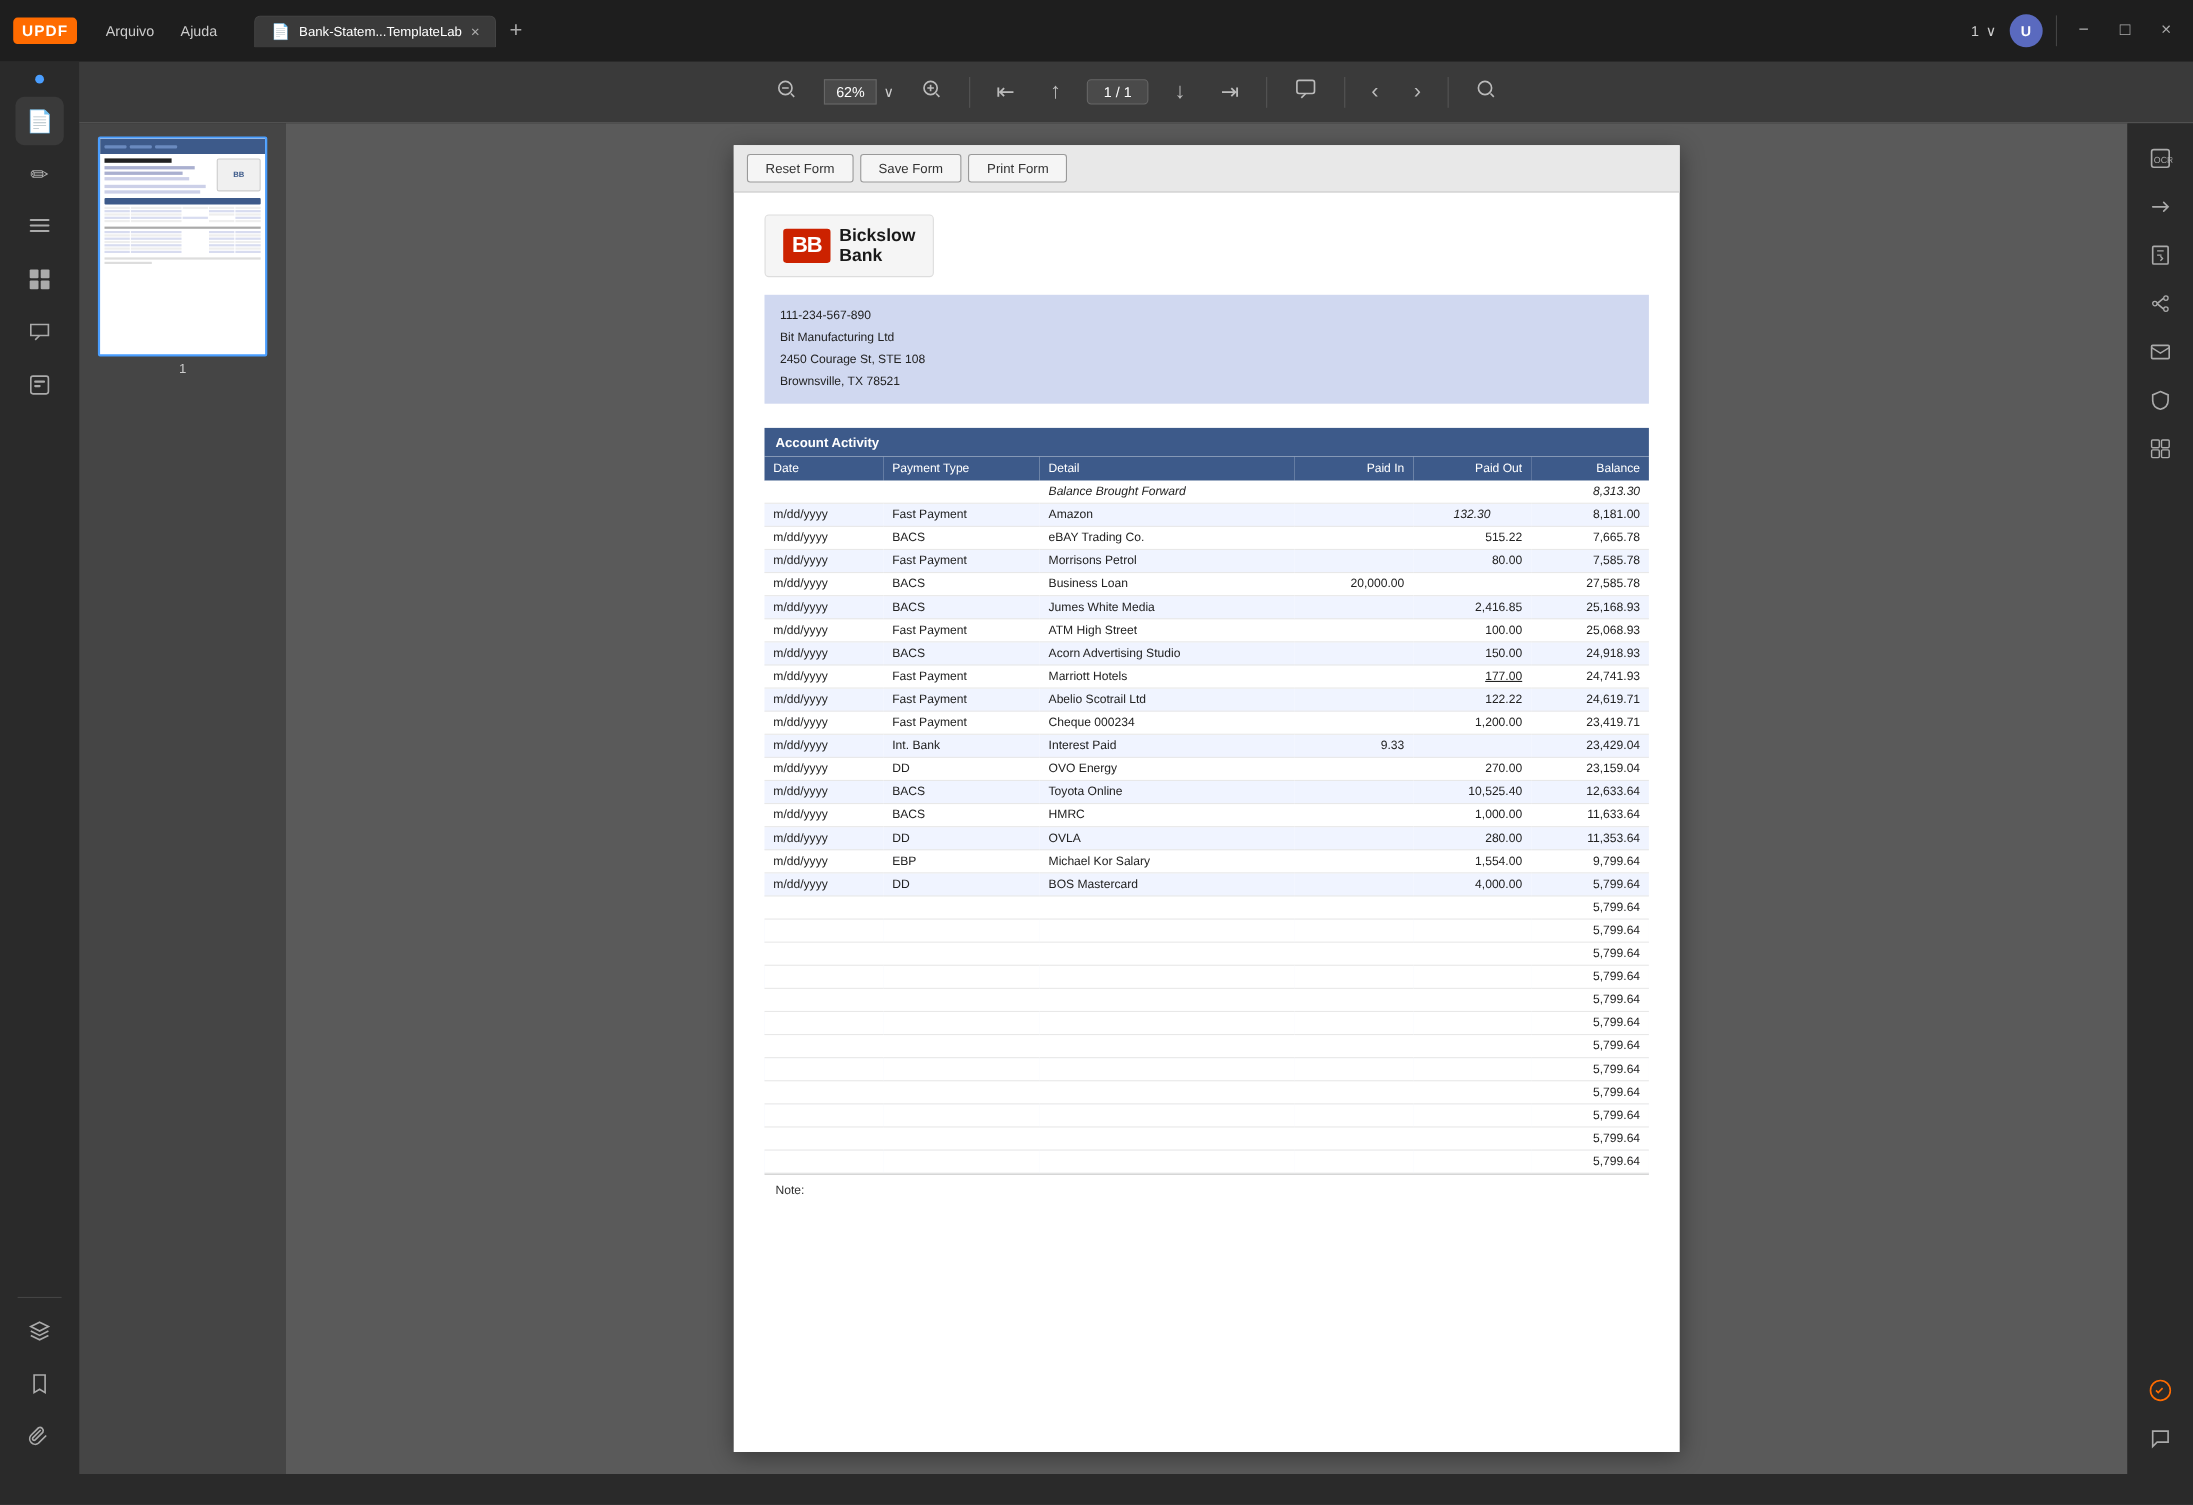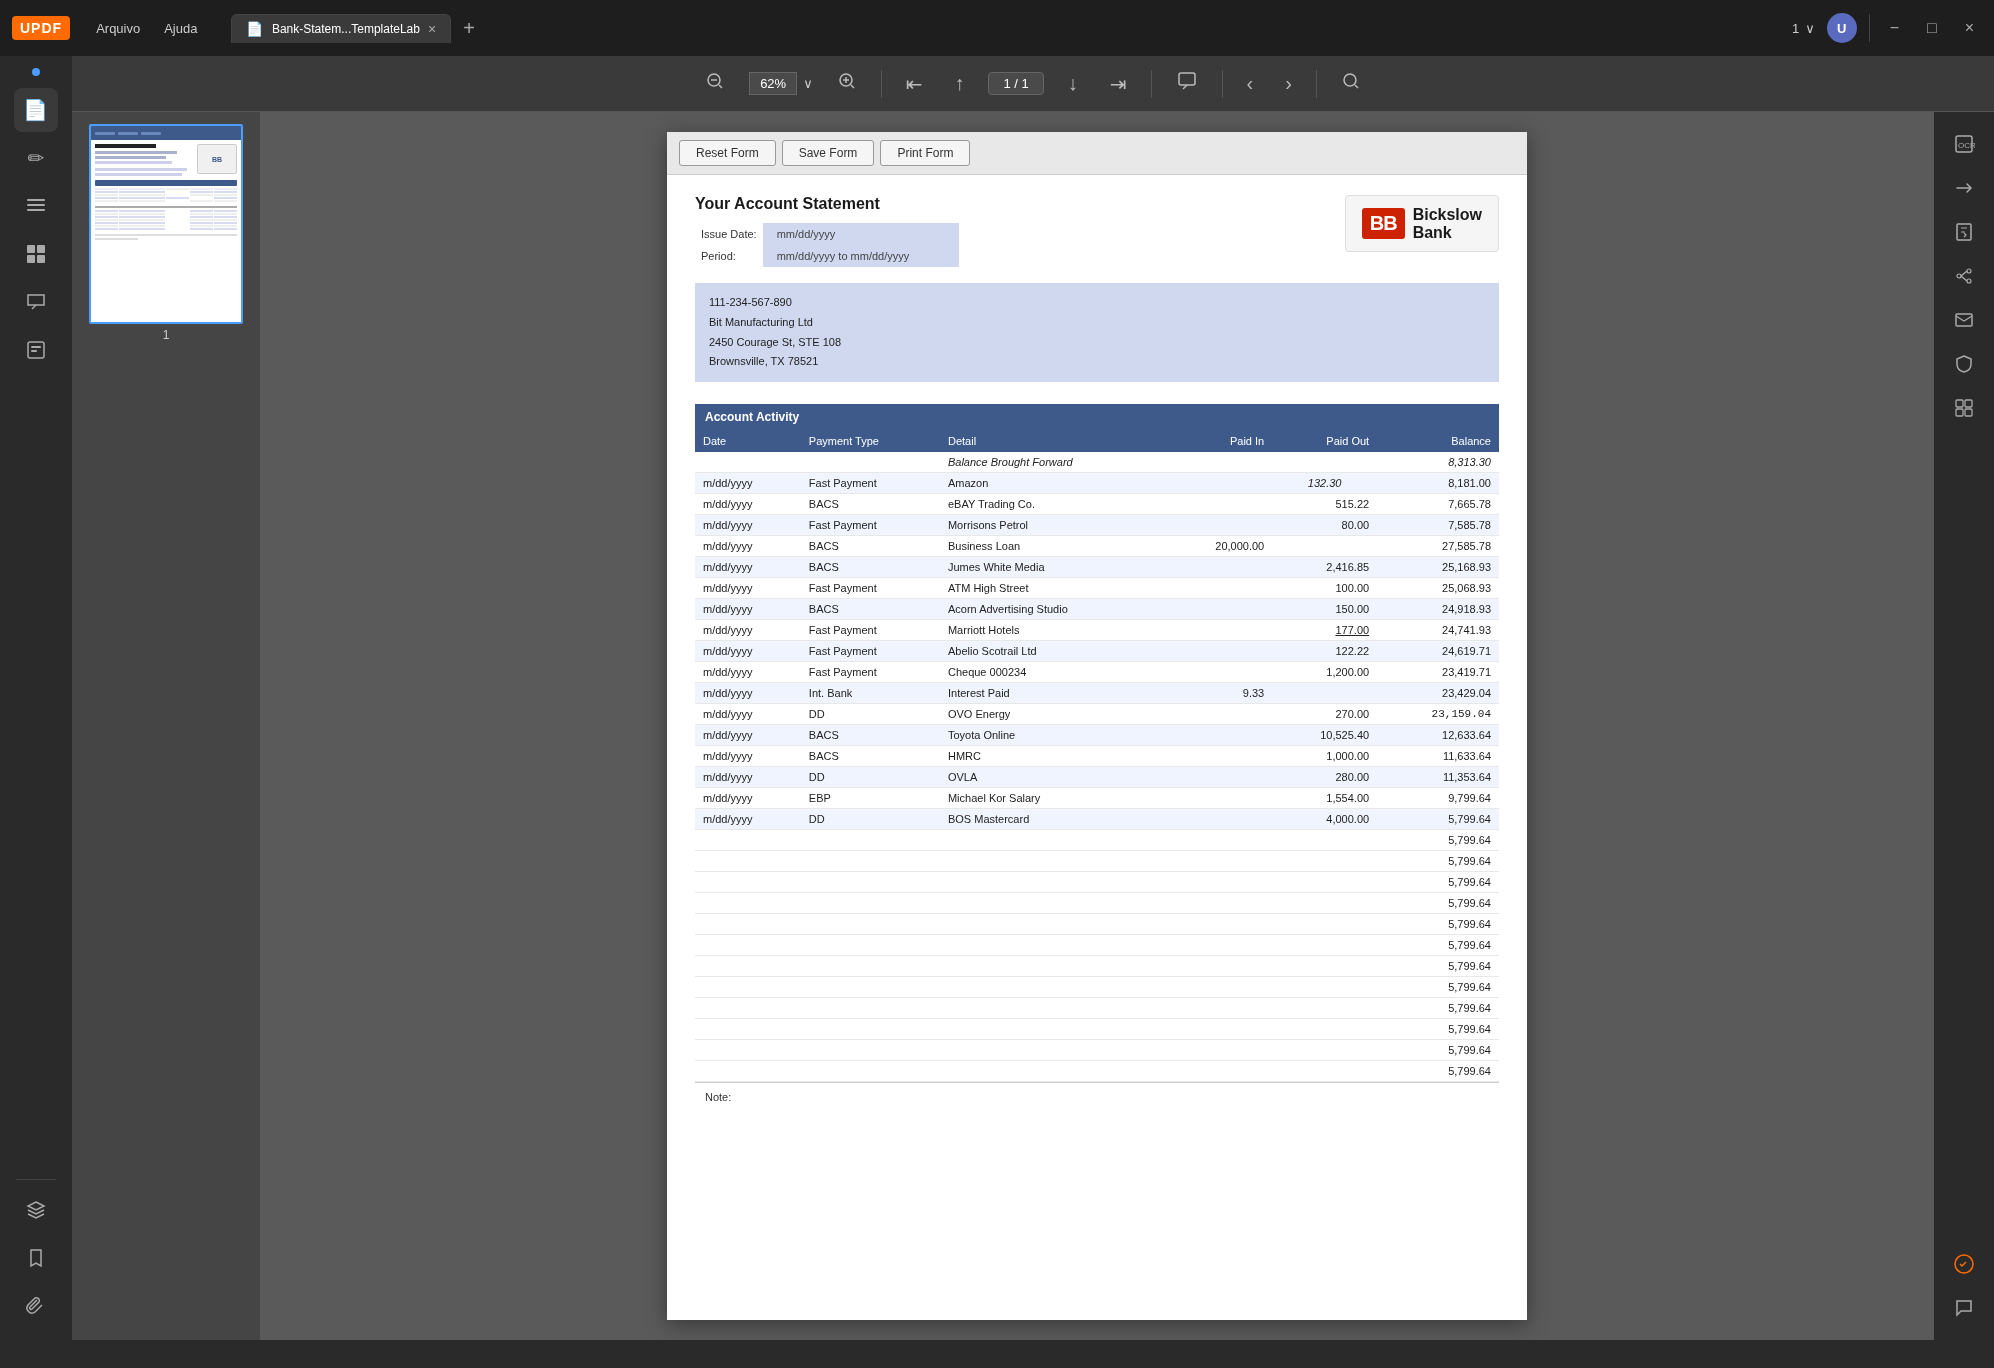--- a/index.html
+++ b/index.html
@@ -671,39 +671,20 @@
 
           <div class="form-buttons-bar">
             <button class="form-btn">Reset Form</button>
             <button class="form-btn">Save Form</button>
             <button class="form-btn">Print Form</button>
           </div>
 
           <div class="doc-content">
 
             <div class="doc-header">
-              <div>
-                <div class="doc-title">Your Account Statement</div>
-                <table class="doc-info-table">
-                  <tbody>
-                      <tr>
-                    <td class="doc-info-label">Issue Date:</td>
-                    <td class="doc-info-value">
-                      <input class="doc-input" type="text" style="background: transparent; width: 120px;" value="mm/dd/yyyy">
-                    </td>
-                  </tr>
-                  <tr>
-                    <td class="doc-info-label">Period:</td>
-                    <td class="doc-info-value">
-                      <input class="doc-input" type="text" style="background: transparent; width: 180px;" value="mm/dd/yyyy to mm/dd/yyyy">
-                    </td>
-                  </tr>
-                </tbody>
-                  </table>
-              </div>
               <div class="bank-logo">
                 <div style="background:#f5f5f5;border:1px solid #ddd;padding:10px 16px;border-radius:4px;">
                   <div style="display:flex;align-items:center;gap:8px;">
                     <div style="background:#cc2200;color:white;font-weight:bold;font-size:20px;padding:4px 8px;border-radius:3px;letter-spacing:-1px;">
                       <span>BB</span>
                     </div>
                     <div>
                       <div style="font-size:16px;font-weight:bold;color:#1a1a1a;line-height:1.1;">Bickslow</div>
                       <div style="font-size:16px;font-weight:bold;color:#1a1a1a;line-height:1.1;">Bank</div>
                     </div>
@@ -830,21 +811,21 @@
                       <td style="text-align: right;">9.33</td>
                       <td style="text-align: right;"></td>
                       <td style="text-align: right;">23,429.04</td>
                     </tr>
                     <tr>
                       <td>m/dd/yyyy</td>
                       <td>DD</td>
                       <td>OVO Energy</td>
                       <td style="text-align: right;"></td>
                       <td style="text-align: right;">270.00</td>
-                      <td style=" font-family: Liberation Mono, monospace;">23,159.04</td>
+                      <td style="">23,159.04</td>
                     </tr>
                     <tr>
                       <td>m/dd/yyyy</td>
                       <td>BACS</td>
                       <td>Toyota Online</td>
                       <td style="text-align: right;"></td>
                       <td style="text-align: right;">10,525.40</td>
                       <td style="text-align: right;">12,633.64</td>
                     </tr>
                     <tr>

